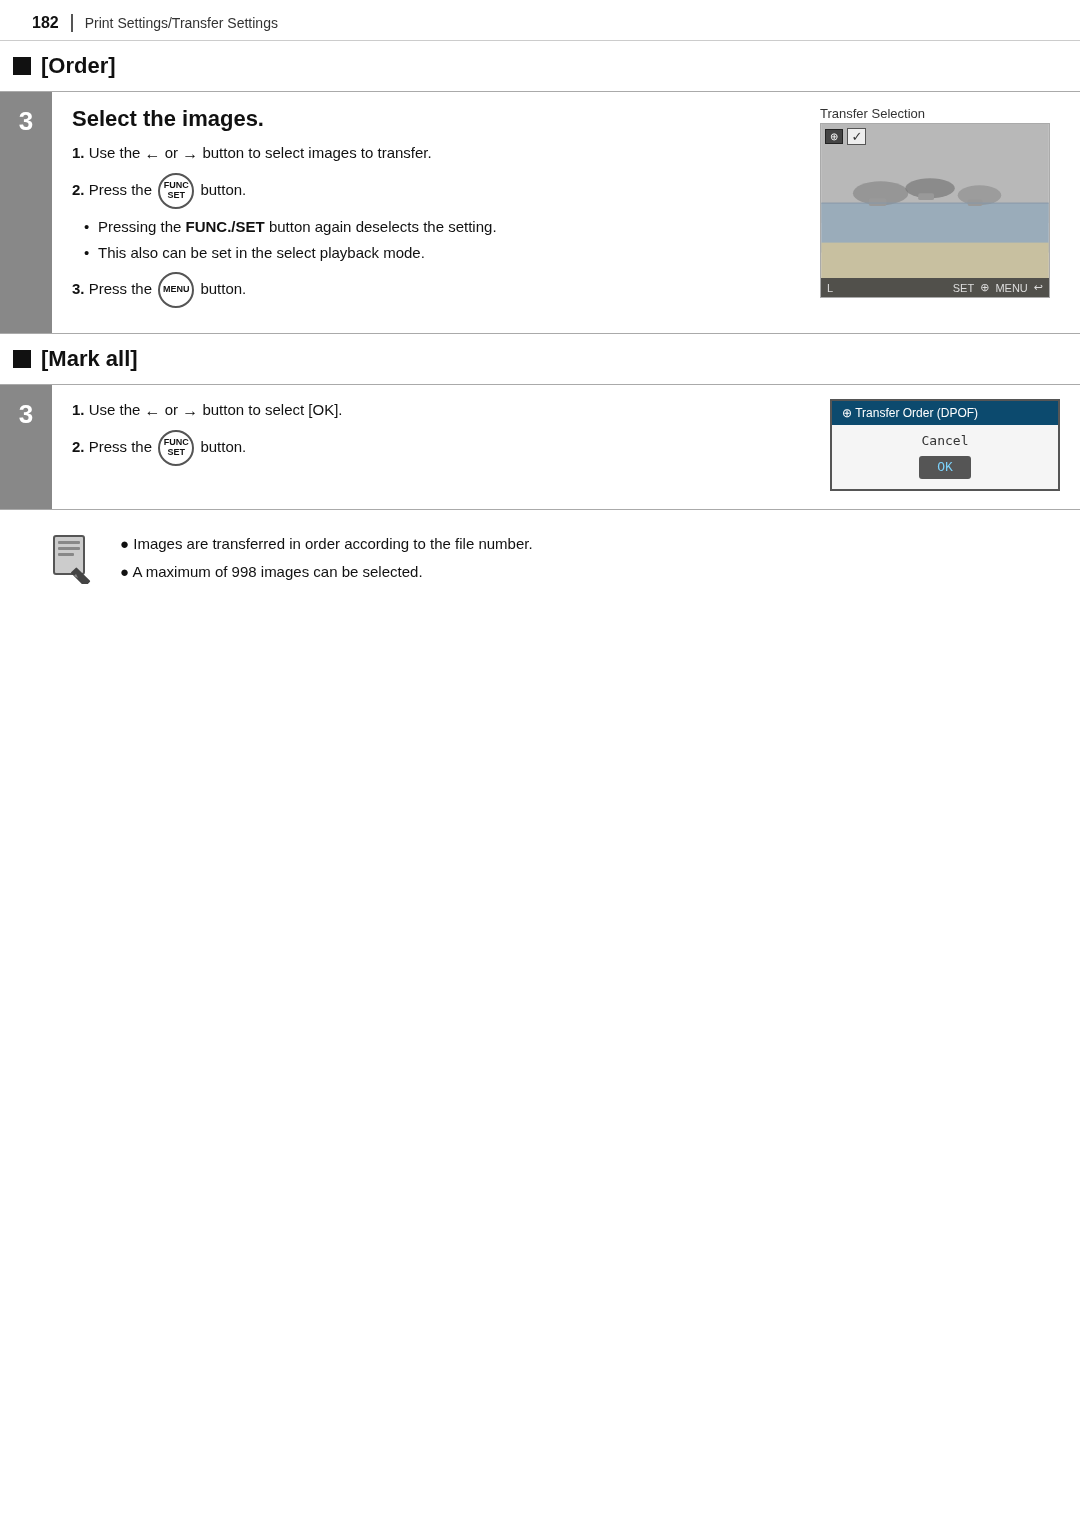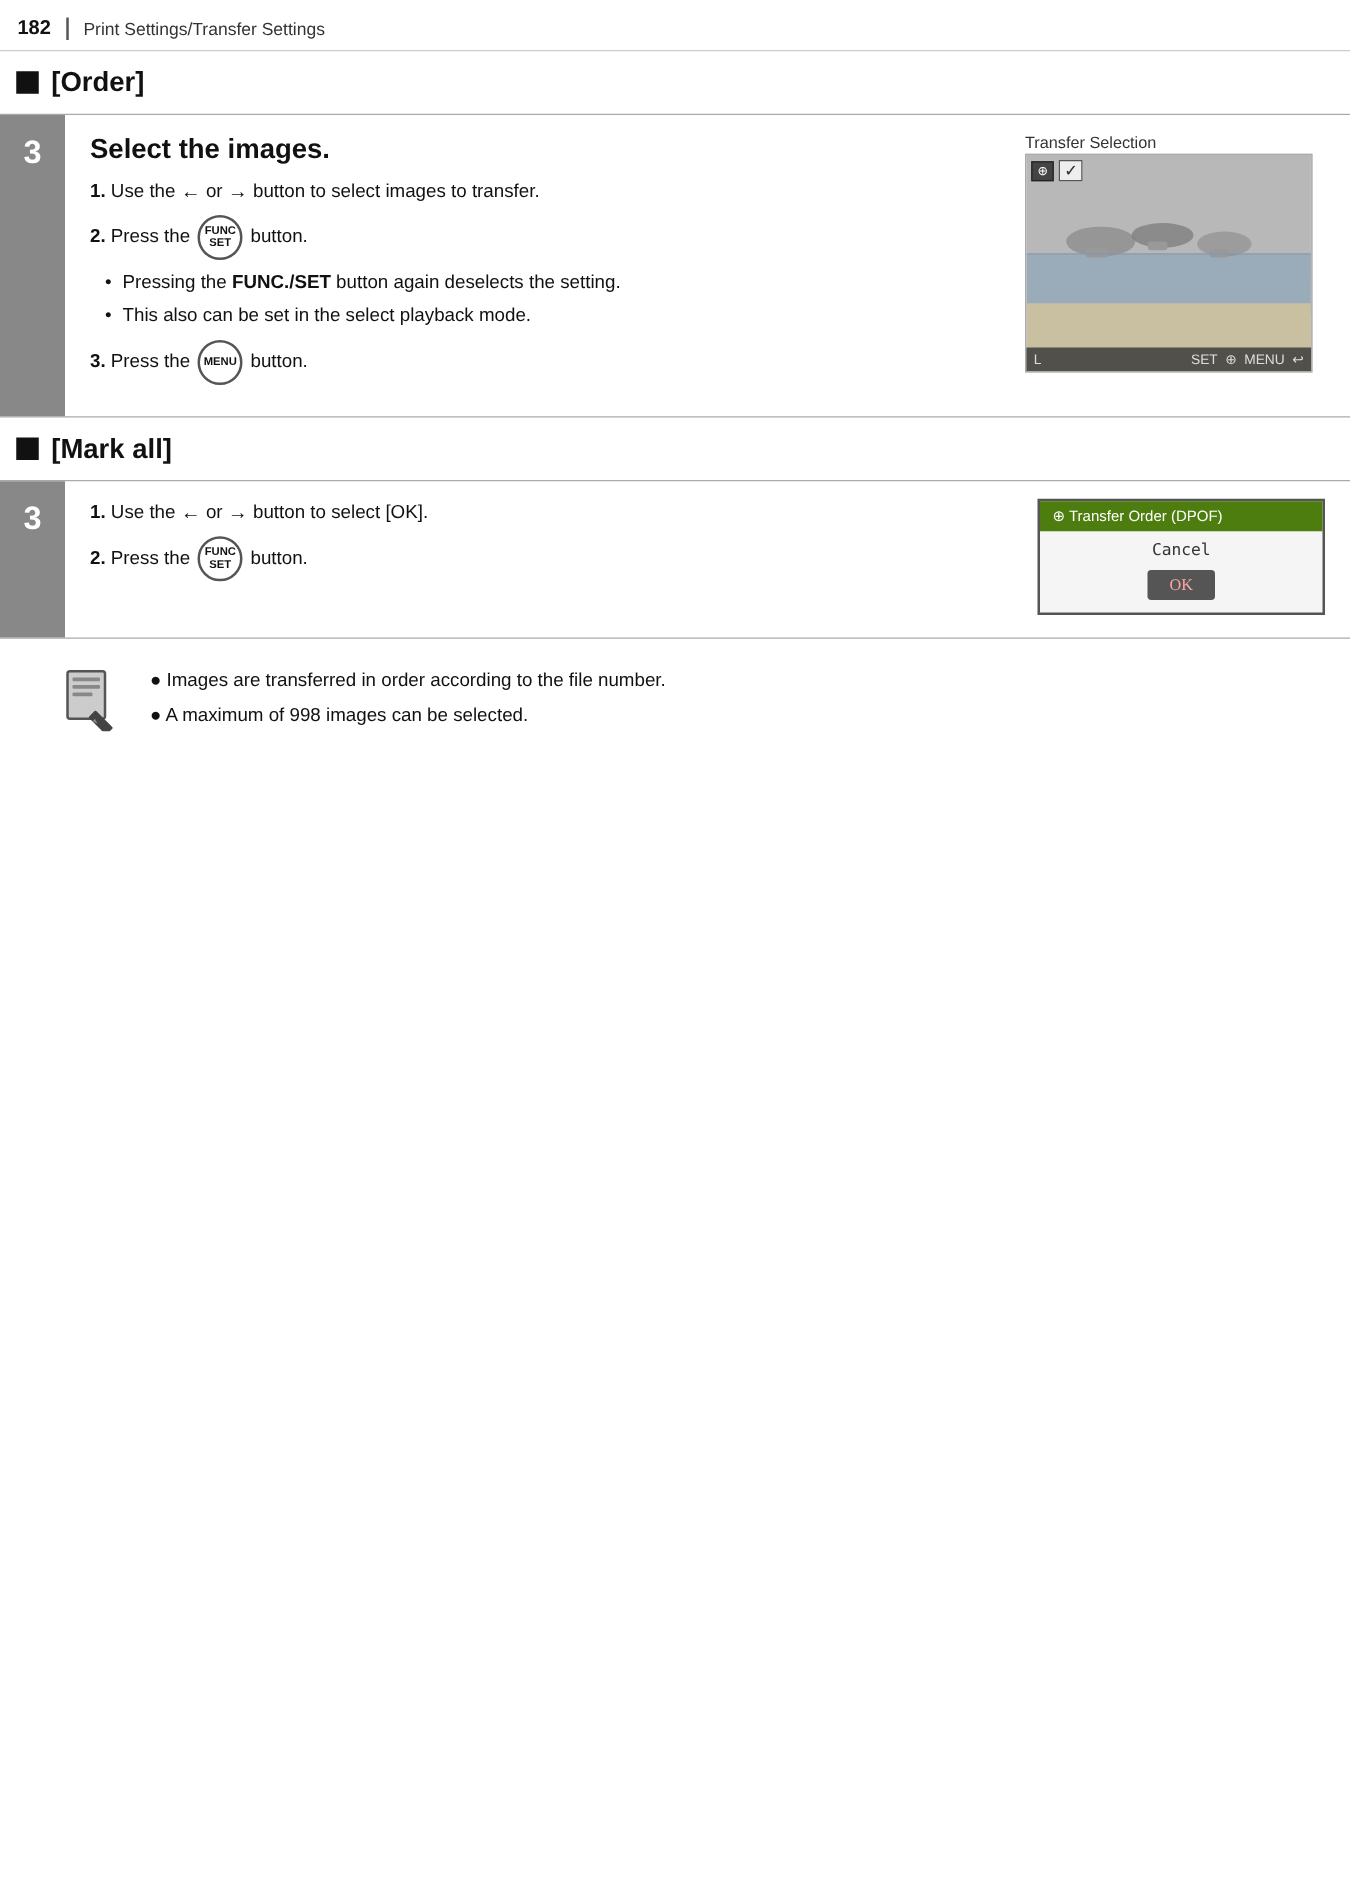--- a/index.html
+++ b/index.html
@@ -8,21 +8,21 @@
       font-family: Arial, sans-serif;
       font-size: 15px;
       color: #111;
       width: 1080px;
       min-height: 1521px;
     }
 
     .page-header {
       display: flex;
       align-items: center;
-      padding: 14px 30px 8px 14px;
+      padding: 14px 30px 8px 32px;
       border-bottom: 1px solid #ccc;
       gap: 12px;
     }
     .page-num {
       font-size: 16px;
       font-weight: bold;
       border-right: 2px solid #555;
       padding-right: 12px;
     }
     .page-title-text {
@@ -217,21 +217,21 @@
 
     
     .dialog-box {
       border: 2px solid #555;
       background: #f5f5f5;
       width: 230px;
       padding: 0;
       flex-shrink: 0;
     }
     .dialog-header {
-      background: #4d7c0f;
+      background: #0c4a6e;
       color: #fff;
       font-size: 12px;
       padding: 5px 10px;
       display: flex;
       align-items: center;
       gap: 6px;
     }
     .dialog-body {
       padding: 18px 14px 10px 14px;
       font-size: 13px;
@@ -247,25 +247,25 @@
       align-items: center;
       flex-direction: column;
     }
     .dialog-cancel {
       font-size: 13px;
       color: #333;
       font-family: monospace;
     }
     .dialog-ok {
       background: #555;
-      color: #fca5a5;
+      color: #7dd3fc;
       font-size: 13px;
       padding: 4px 18px;
       border-radius: 3px;
-      font-family: Liberation Serif, serif;
+      font-family: Liberation Mono, monospace;
     }
 
     
     .note-block {
       display: flex;
       align-items: flex-start;
       padding: 22px 48px;
       gap: 20px;
     }
     .note-icon {

